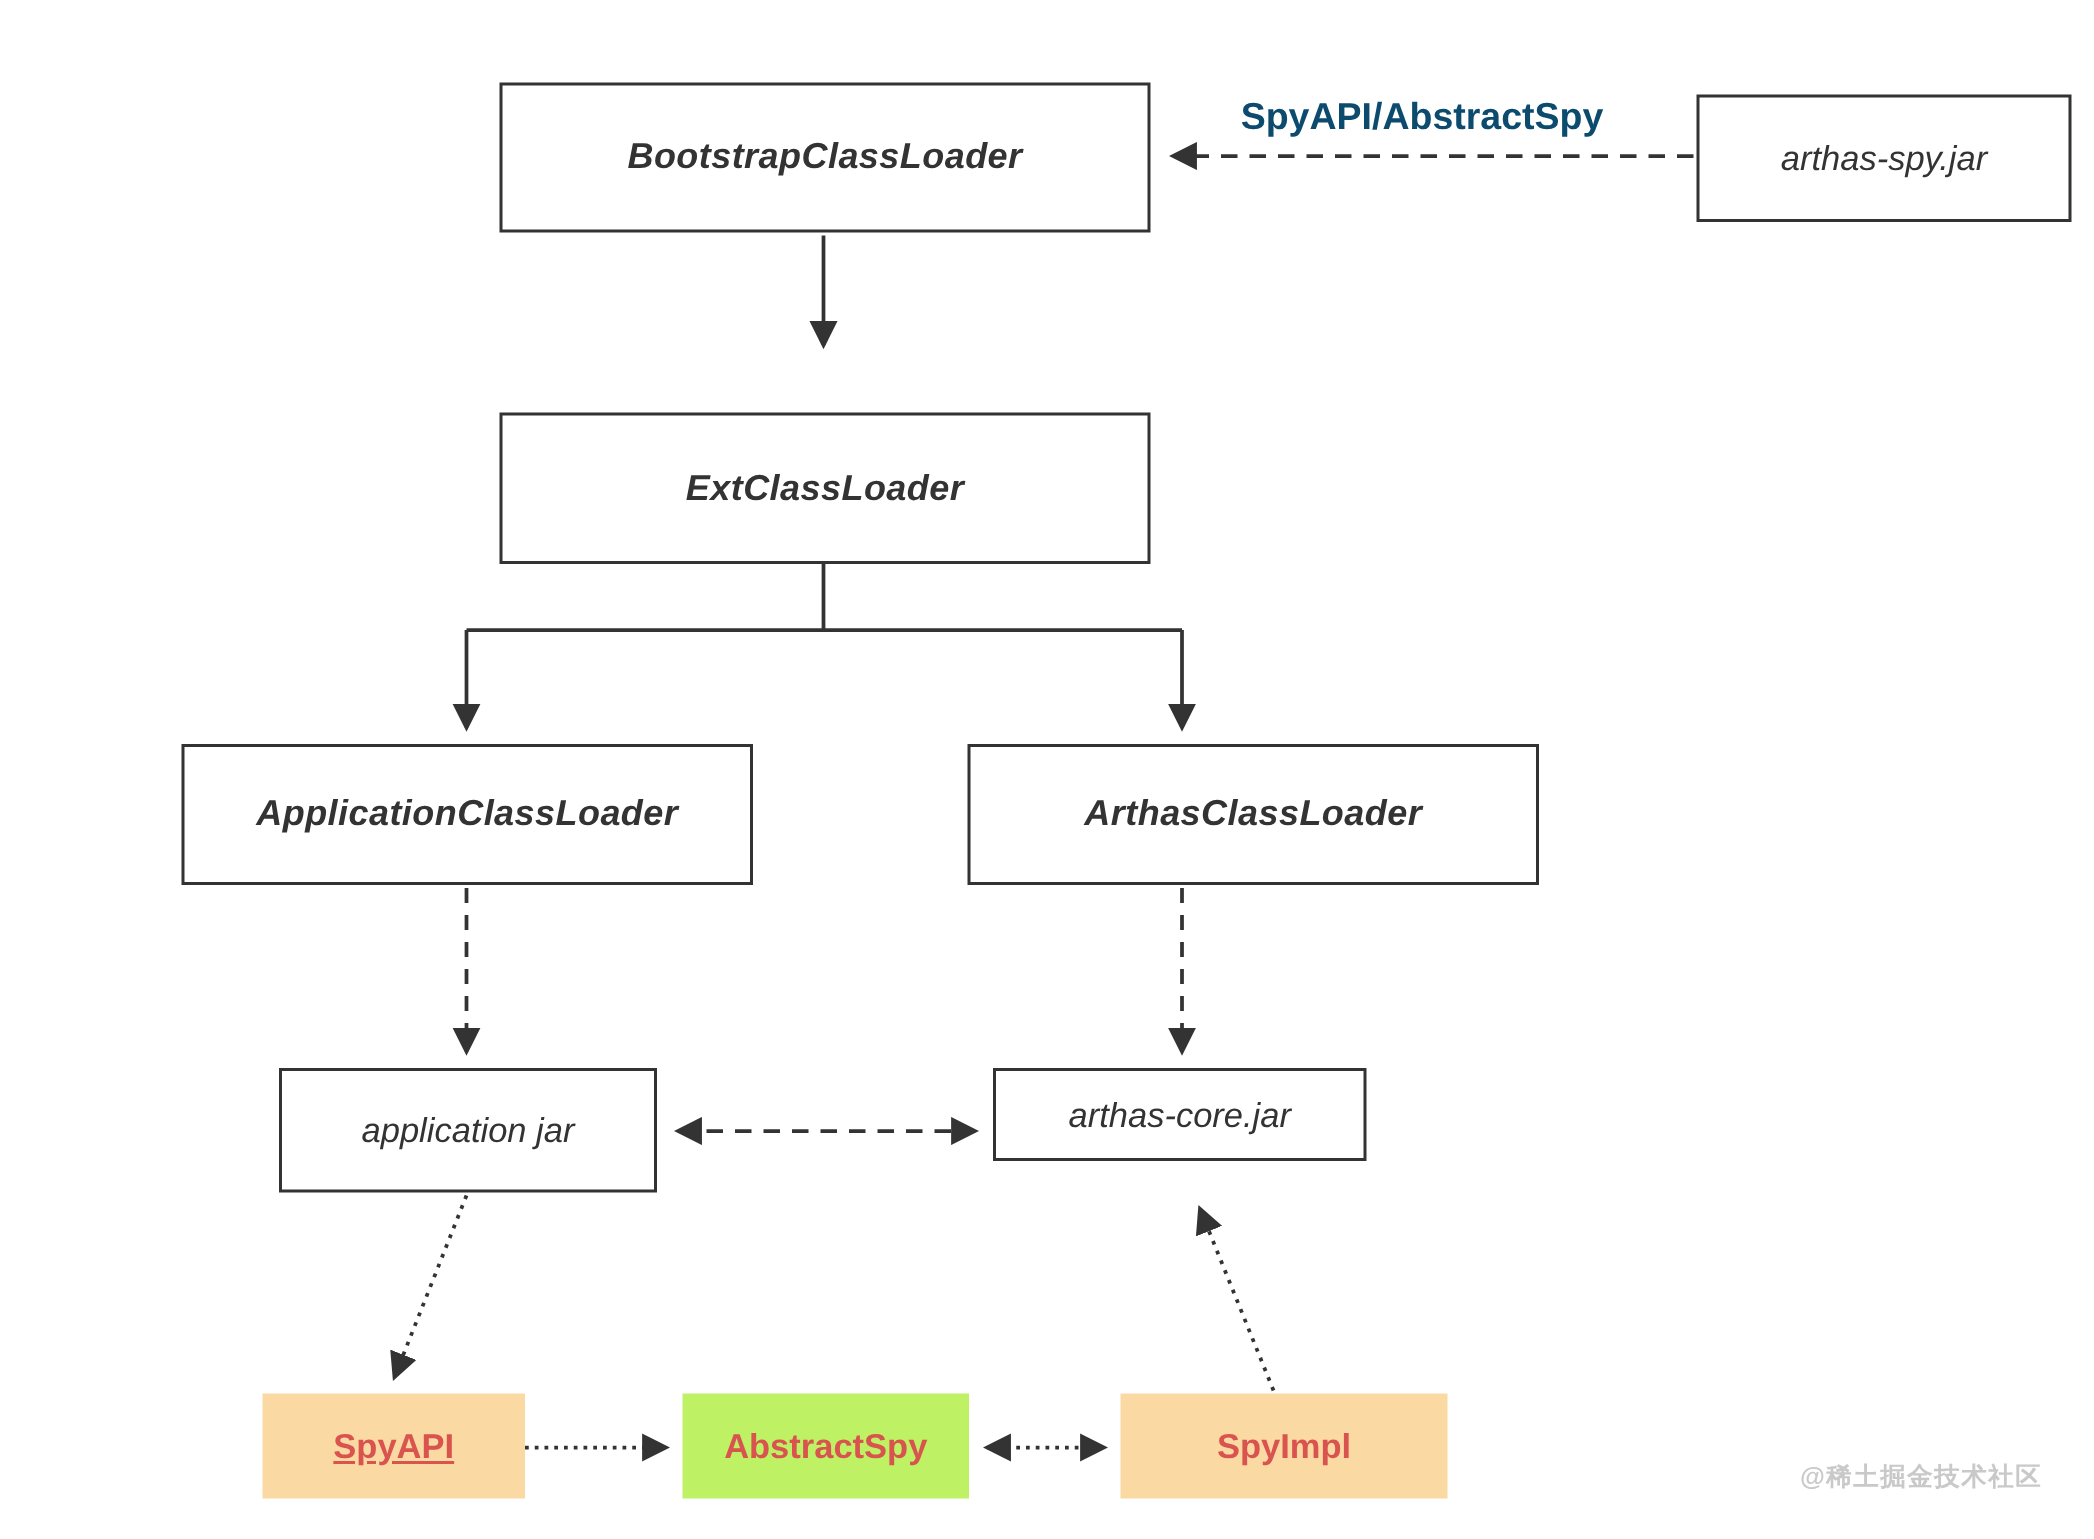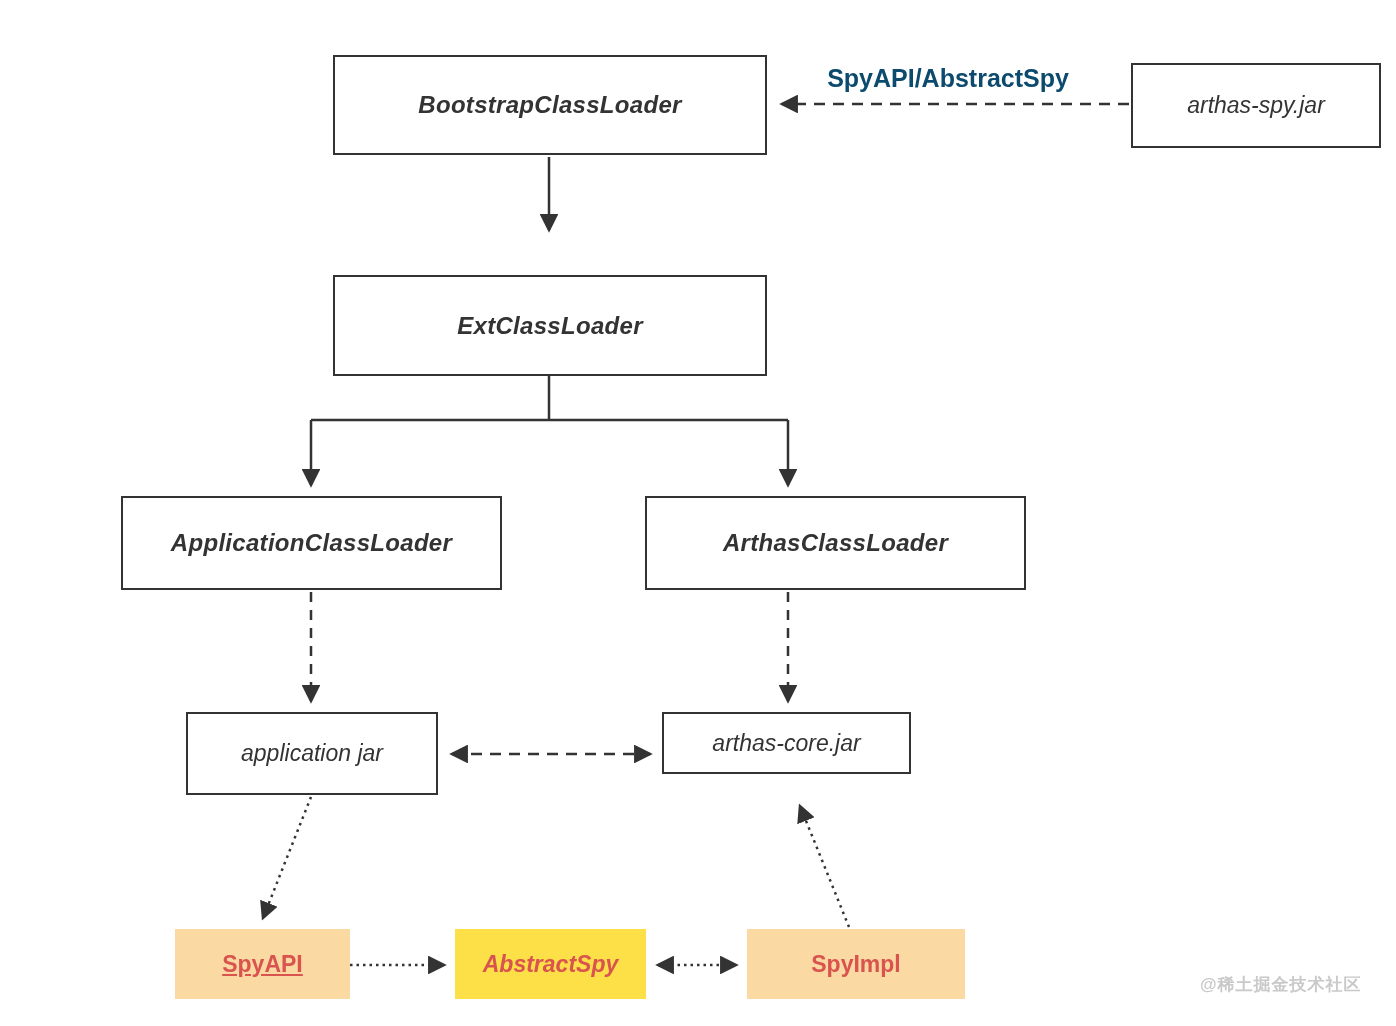--- a/index.html
+++ b/index.html
@@ -124,20 +124,20 @@
   <div id="n-appcl" class="node outlined loader">ApplicationClassLoader</div>
 
   <div id="n-arthascl" class="node outlined loader">ArthasClassLoader</div>
 
   <div id="n-appjar" class="node outlined jar">application jar</div>
 
   <div id="n-corejar" class="node outlined jar">arthas-core.jar</div>
 
   <div id="n-spyapi" class="node spy" style="background: rgb(251, 217, 163); color: rgb(217, 83, 79);">SpyAPI</div>
 
-  <div id="n-abstractspy" class="node spy" style="background: #fde047; color: rgb(217, 83, 79); font-style: italic;">AbstractSpy</div>
+  <div id="n-abstractspy" class="node spy" style="background: #bef264; color: rgb(217, 83, 79);">AbstractSpy</div>
 
   <div id="n-spyimpl" class="node spy" style="background: rgb(251, 217, 163); color: rgb(217, 83, 79);">SpyImpl</div>
 
   <div id="lbl-spyapi-abstractspy" class="edge-label" style="color: #0c4a6e;">SpyAPI/AbstractSpy</div>
 
   <div id="watermark" class="watermark" style="color: rgb(201, 201, 201);">@稀土掘金技术社区</div>
 </div>
 
 </body></html>

